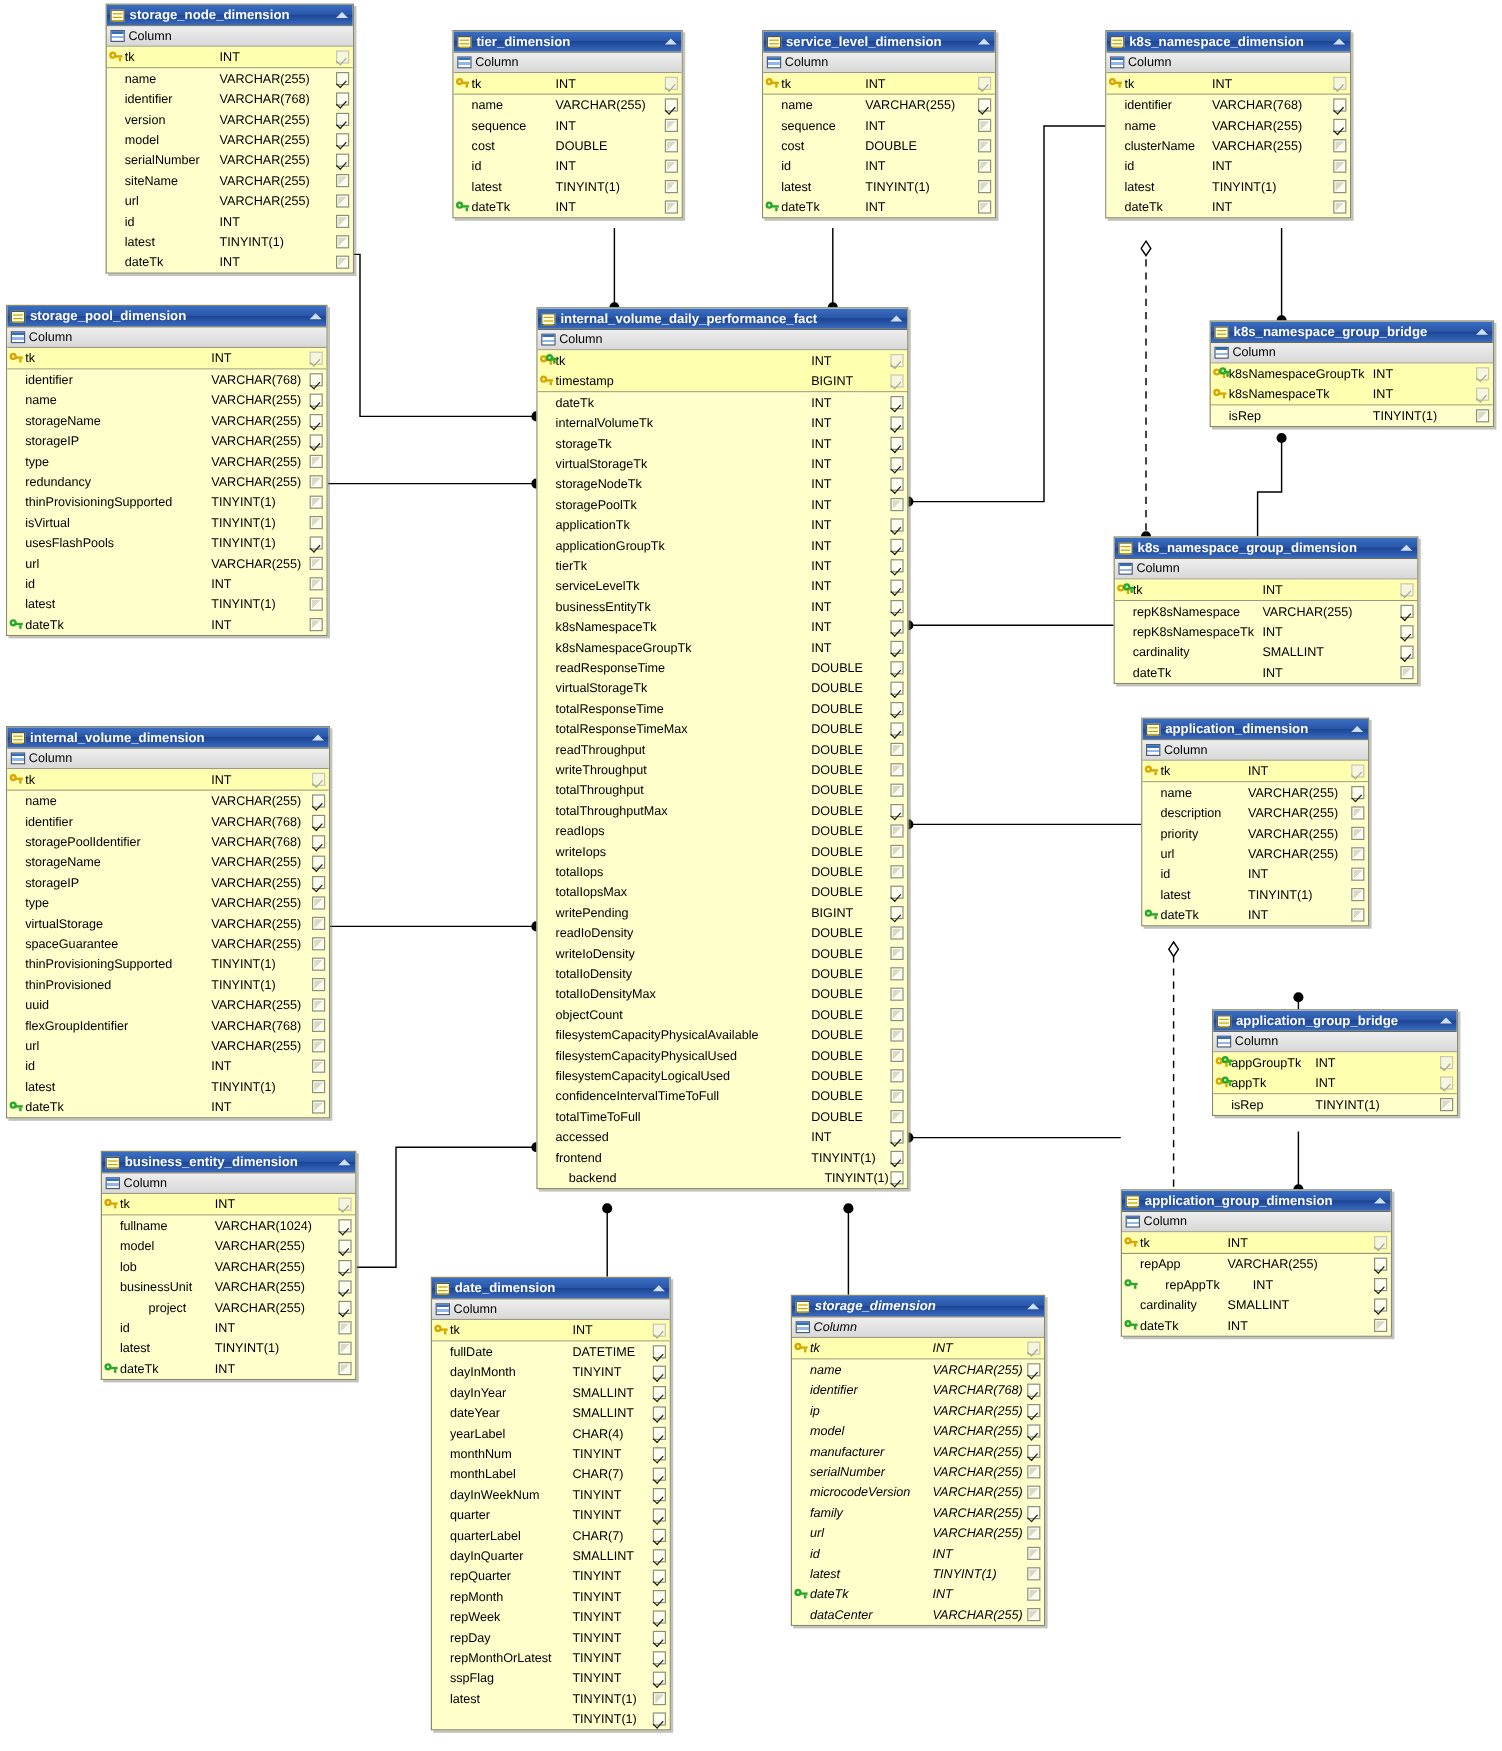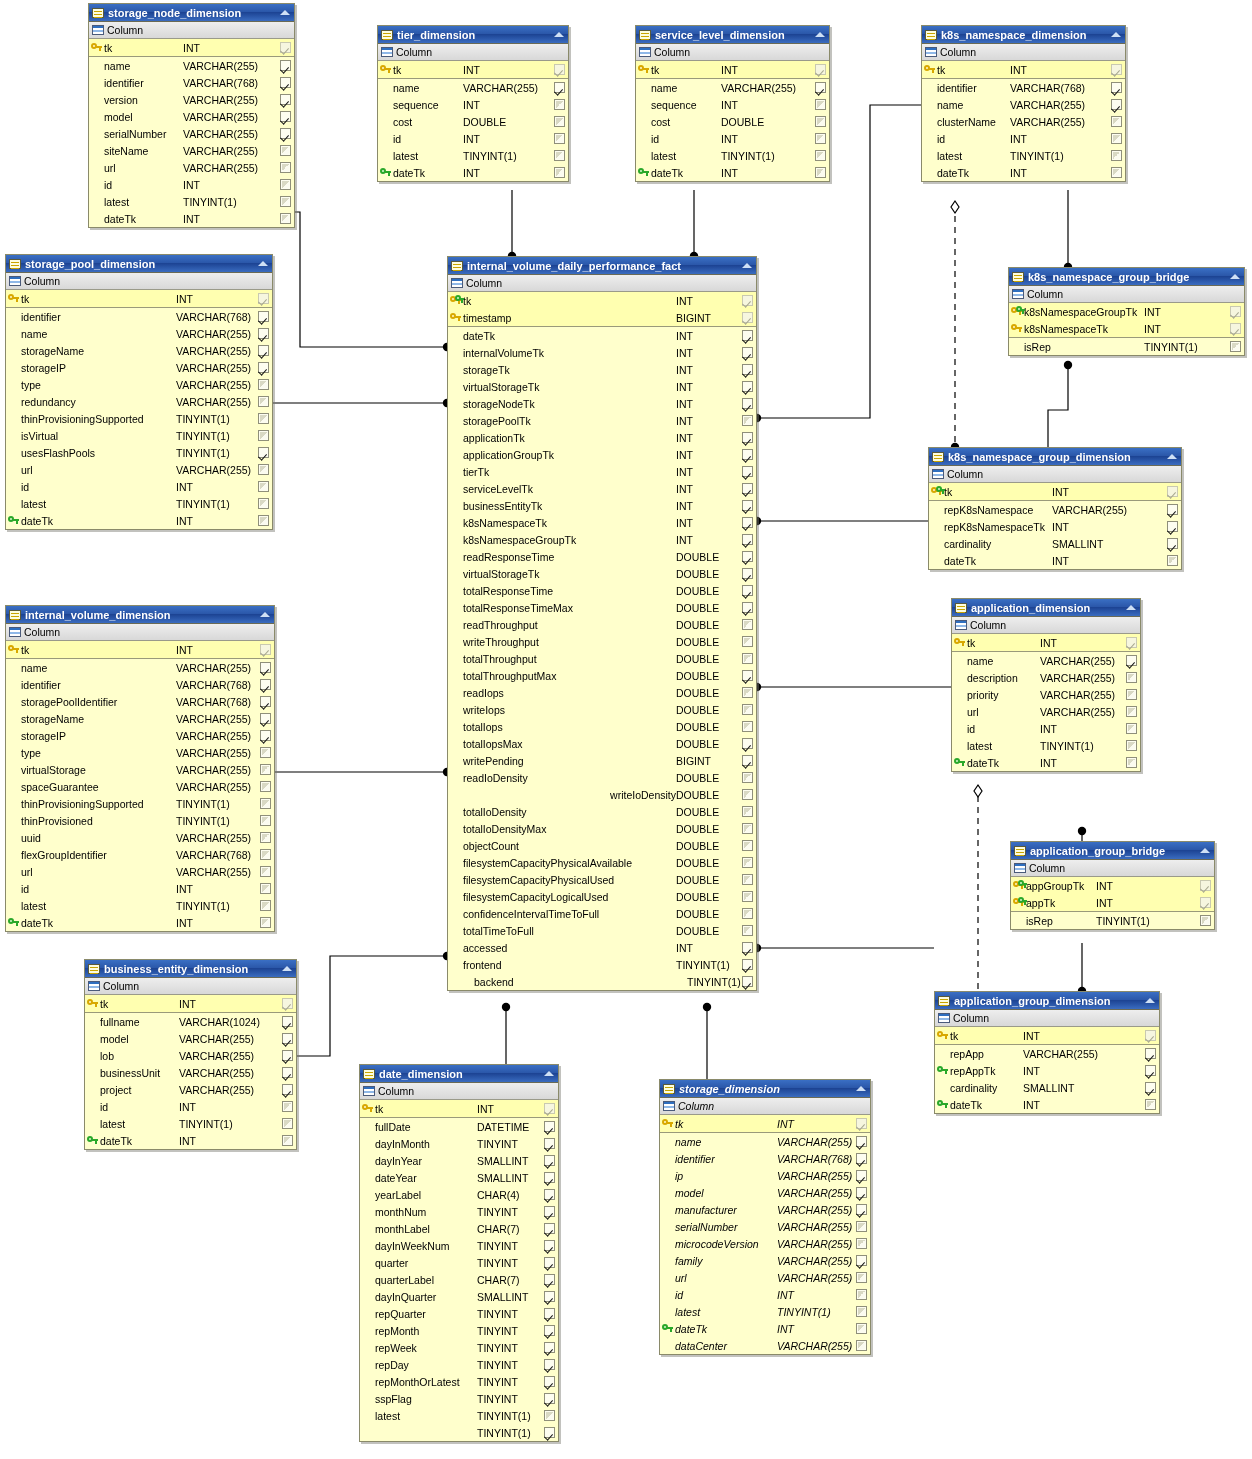--- a/index.html
+++ b/index.html
@@ -790,21 +790,21 @@
             <span class="chk on"></span>
           </div>
           <div class="row">
             <span class="keycell"></span>
             <span class="nm" style="width: 213px;">readIoDensity</span>
             <span class="ty">DOUBLE</span>
             <span class="chk off"></span>
           </div>
           <div class="row">
             <span class="keycell"></span>
-            <span class="nm" style="width: 213px; text-align: right;">writeIoDensity</span>
+            <span class="nm" style="width: 213px;">writeIoDensity</span>
             <span class="ty">DOUBLE</span>
             <span class="chk off"></span>
           </div>
           <div class="row">
             <span class="keycell"></span>
             <span class="nm" style="width: 213px;">totalIoDensity</span>
             <span class="ty">DOUBLE</span>
             <span class="chk off"></span>
           </div>
           <div class="row">
@@ -1270,21 +1270,21 @@
             <span class="chk on"></span>
           </div>
           <div class="row">
             <span class="keycell"></span>
             <span class="nm" style="width: 79px;">businessUnit</span>
             <span class="ty">VARCHAR(255)</span>
             <span class="chk on"></span>
           </div>
           <div class="row">
             <span class="keycell"></span>
-            <span class="nm" style="width: 79px;">project</span>
+            <span class="nm" style="width: 79px; text-align: center;">project</span>
             <span class="ty">VARCHAR(255)</span>
             <span class="chk on"></span>
           </div>
           <div class="row">
             <span class="keycell"></span>
             <span class="nm" style="width: 79px;">id</span>
             <span class="ty">INT</span>
             <span class="chk off"></span>
           </div>
           <div class="row">
@@ -1339,21 +1339,21 @@
             <span class="chk on"></span>
           </div>
           <div class="row">
             <span class="keycell">
               <span class="key green">
                 <i class="bow"></i>
                 <i class="shaft"></i>
                 <i class="tooth"></i>
               </span>
             </span>
-            <span class="nm" style="width: 73px;">repAppTk</span>
+            <span class="nm" style="width: 73px; margin-left: 21px;">repAppTk</span>
             <span class="ty">INT</span>
             <span class="chk on"></span>
           </div>
           <div class="row">
             <span class="keycell"></span>
             <span class="nm" style="width: 73px;">cardinality</span>
             <span class="ty">SMALLINT</span>
             <span class="chk on"></span>
           </div>
           <div class="row">

